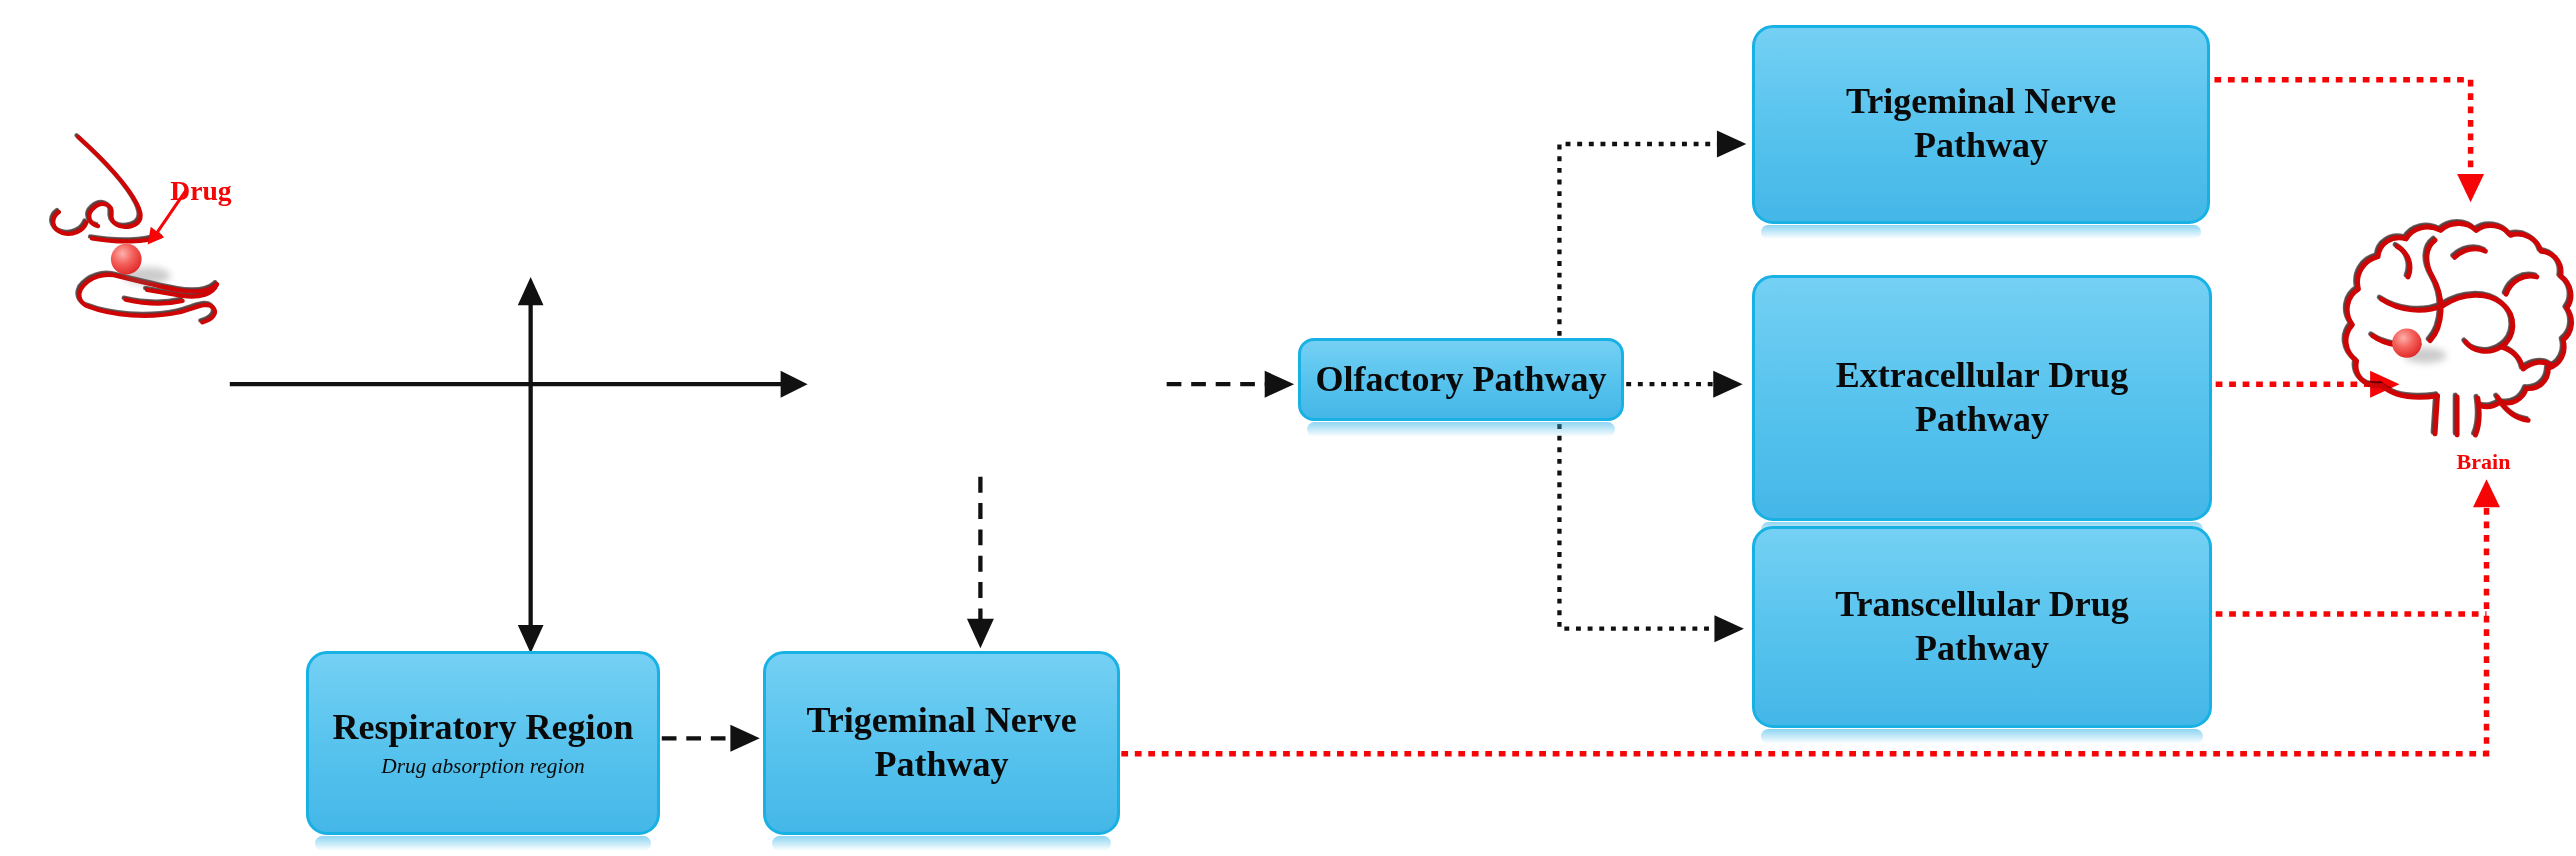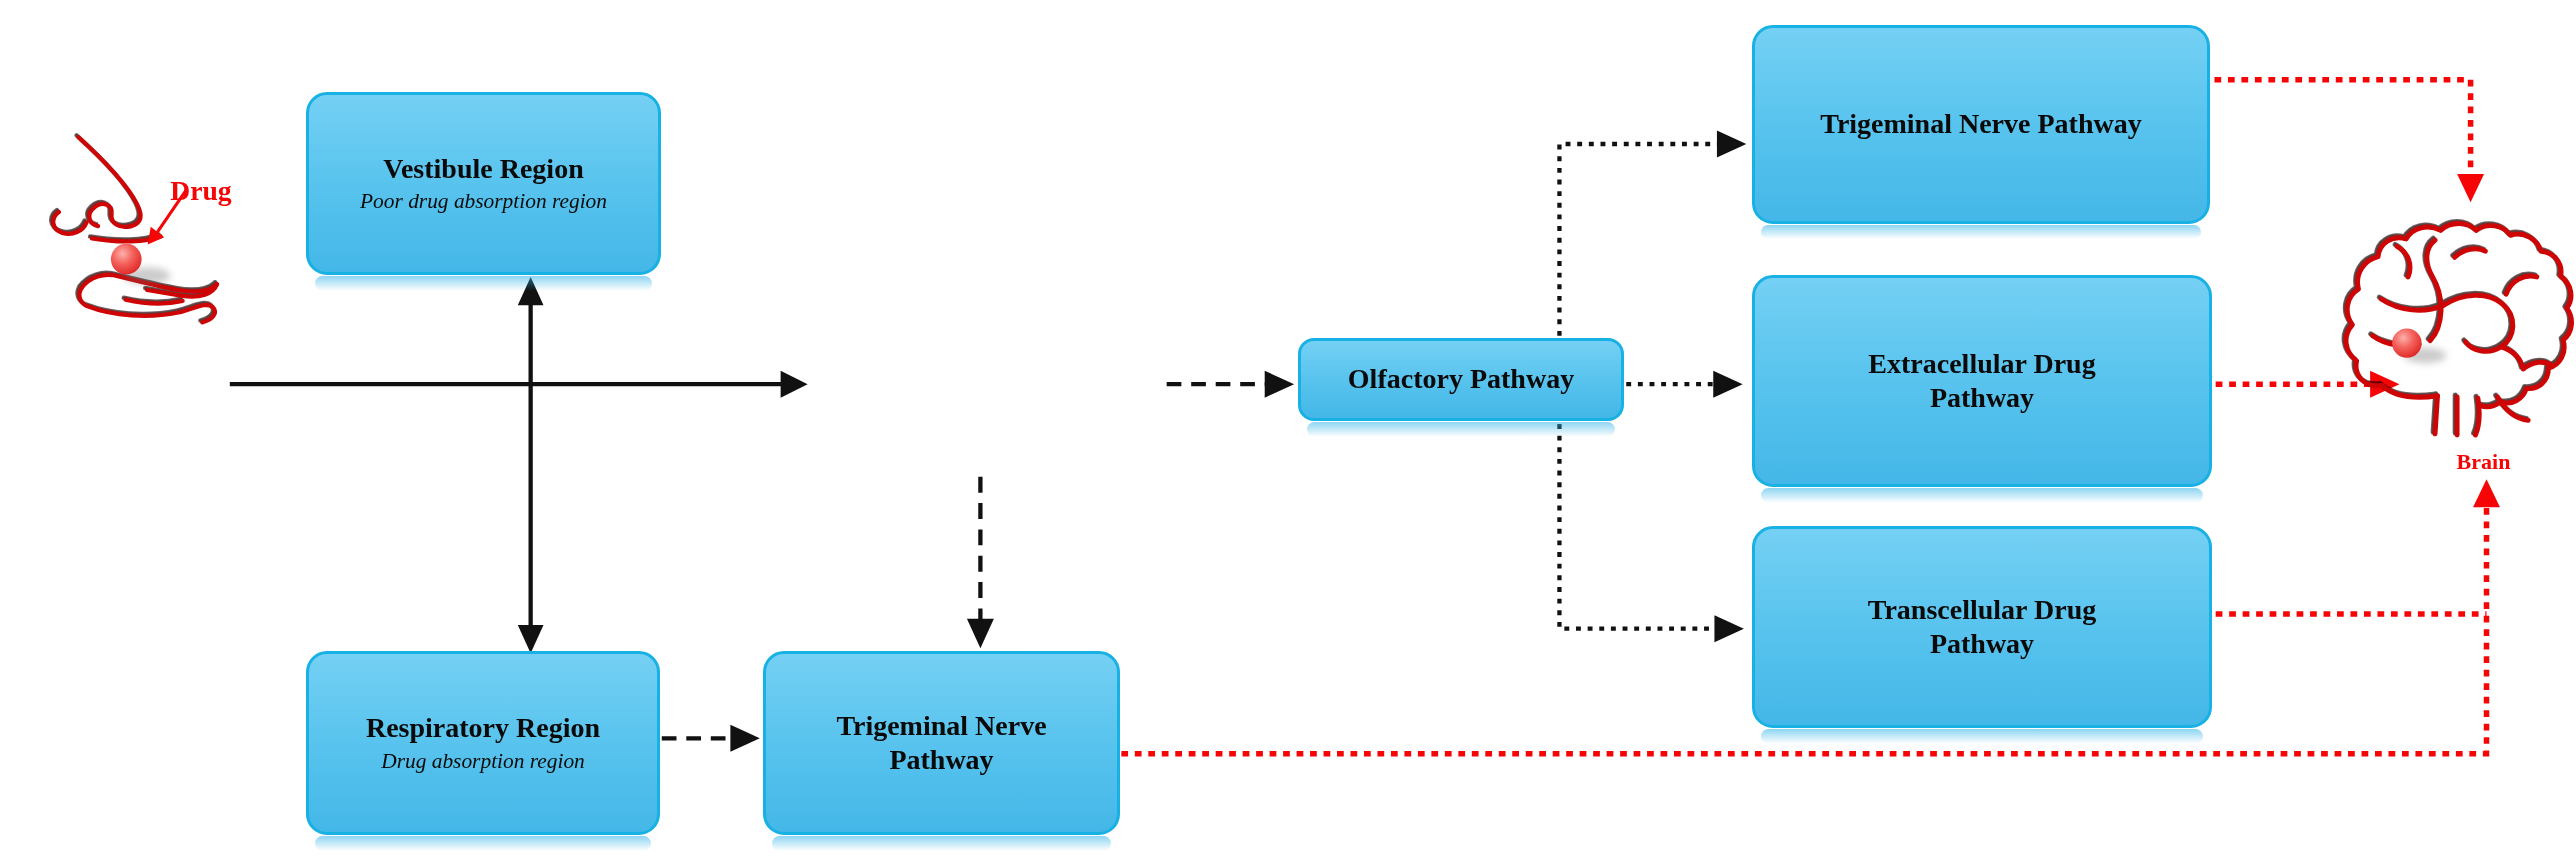--- a/index.html
+++ b/index.html
@@ -16,21 +16,21 @@
   .fill-black{fill:var(--arrow-black);}
   .stroke-red{stroke:var(--arrow-red);}
   .fill-red{fill:var(--arrow-red);}
   .node{position:absolute;box-sizing:border-box;
         border:3.1px solid var(--node-border);border-radius:21px;
         background:linear-gradient(180deg,var(--node-fill-top) 0%,var(--node-fill-mid) 48%,var(--node-fill-bottom) 100%);
         display:flex;flex-direction:column;align-items:center;justify-content:center;
         text-align:center;color:var(--text);}
   .node::after{content:"";position:absolute;left:6.1px;right:6.1px;top:100%;margin-top:4.3px;height:14.7px;
         border-radius:24.5px;background:linear-gradient(180deg,rgba(48,178,231,.55),rgba(48,178,231,0));}
-  .node-label{font-weight:bold;font-size:28px;line-height:1.22;}
+  .node-label{font-weight:bold;font-size:36px;line-height:1.22;}
   .node-sub{font-style:italic;font-size:21.4px;line-height:1.25;max-width:282px;margin-top:2.5px;}
   #node-nasal-cavity .node-label{max-width:135px;}
   .col-right .node-label{max-width:331px;}
   #node-trigeminal-bottom .node-label{max-width:282px;}
   .free-label{position:absolute;font-weight:bold;color:var(--arrow-red);text-align:center;}
   #drug-label{left:152px;top:150px;width:98px;font-size:27.6px;margin-top:25px;}
   #brain-label{left:2416px;top:449px;width:135px;font-size:22px;}
   .icon-shade{filter:drop-shadow(-3px -3px 0 rgba(30,0,0,0.75));}
 </style>
 </head>
@@ -130,44 +130,40 @@
       <path d="M 3978 646 L 3974 708"></path>
       <path d="M 4010 648 L 4010 710"></path>
       <path d="M 4044 650 C 4048 676 4046 696 4040 710"></path>
       <path d="M 4076 648 C 4090 672 4106 684 4126 686"></path>
     </g>
     <ellipse cx="3958" cy="580" rx="34" ry="13" fill="rgba(110,110,110,0.35)" style="filter:blur(6px)"></ellipse>
     <circle cx="3928" cy="560" r="24" fill="url(#gball)"></circle>
   </svg>
 
 
-  <div class="node" id="node-vestibule" style="left:306px;top:92px;width:355px;height:183px;">
-    <div class="node-label">Vestibule Region</div>
-    <div class="node-sub">Poor drug absorption region</div>
-  </div>
 
   <div class="node" id="node-respiratory" style="left:306px;top:651px;width:354px;height:184px;">
     <div class="node-label">Respiratory Region</div>
     <div class="node-sub">Drug absorption region</div>
   </div>
 
 
   <div class="node" id="node-trigeminal-bottom" style="left:763px;top:651px;width:357px;height:184px;">
     <div class="node-label">Trigeminal Nerve Pathway</div>
   </div>
 
   <div class="node" id="node-olfactory-pathway" style="left:1298px;top:338px;width:326px;height:83px;border-radius:16px;text-align:right;">
     <div class="node-label">Olfactory Pathway</div>
   </div>
 
   <div class="node col-right" id="node-trigeminal-top" style="left:1752px;top:24.5px;width:458px;height:199px;">
     <div class="node-label">Trigeminal Nerve Pathway</div>
   </div>
 
-  <div class="node col-right" id="node-extracellular" style="left:1752px;top:275px;width:460px;height:212px;">
+  <div class="node col-right" id="node-extracellular" style="left:1752px;top:275px;width:460px;height:246px;">
     <div class="node-label">Extracellular Drug Pathway</div>
   </div>
 
   <div class="node col-right" id="node-transcellular" style="left:1752px;top:526px;width:460px;height:202px;">
     <div class="node-label">Transcellular Drug Pathway</div>
   </div>
 
   <div class="free-label" id="drug-label">Drug</div>
   <div class="free-label" id="brain-label">Brain</div>
 

